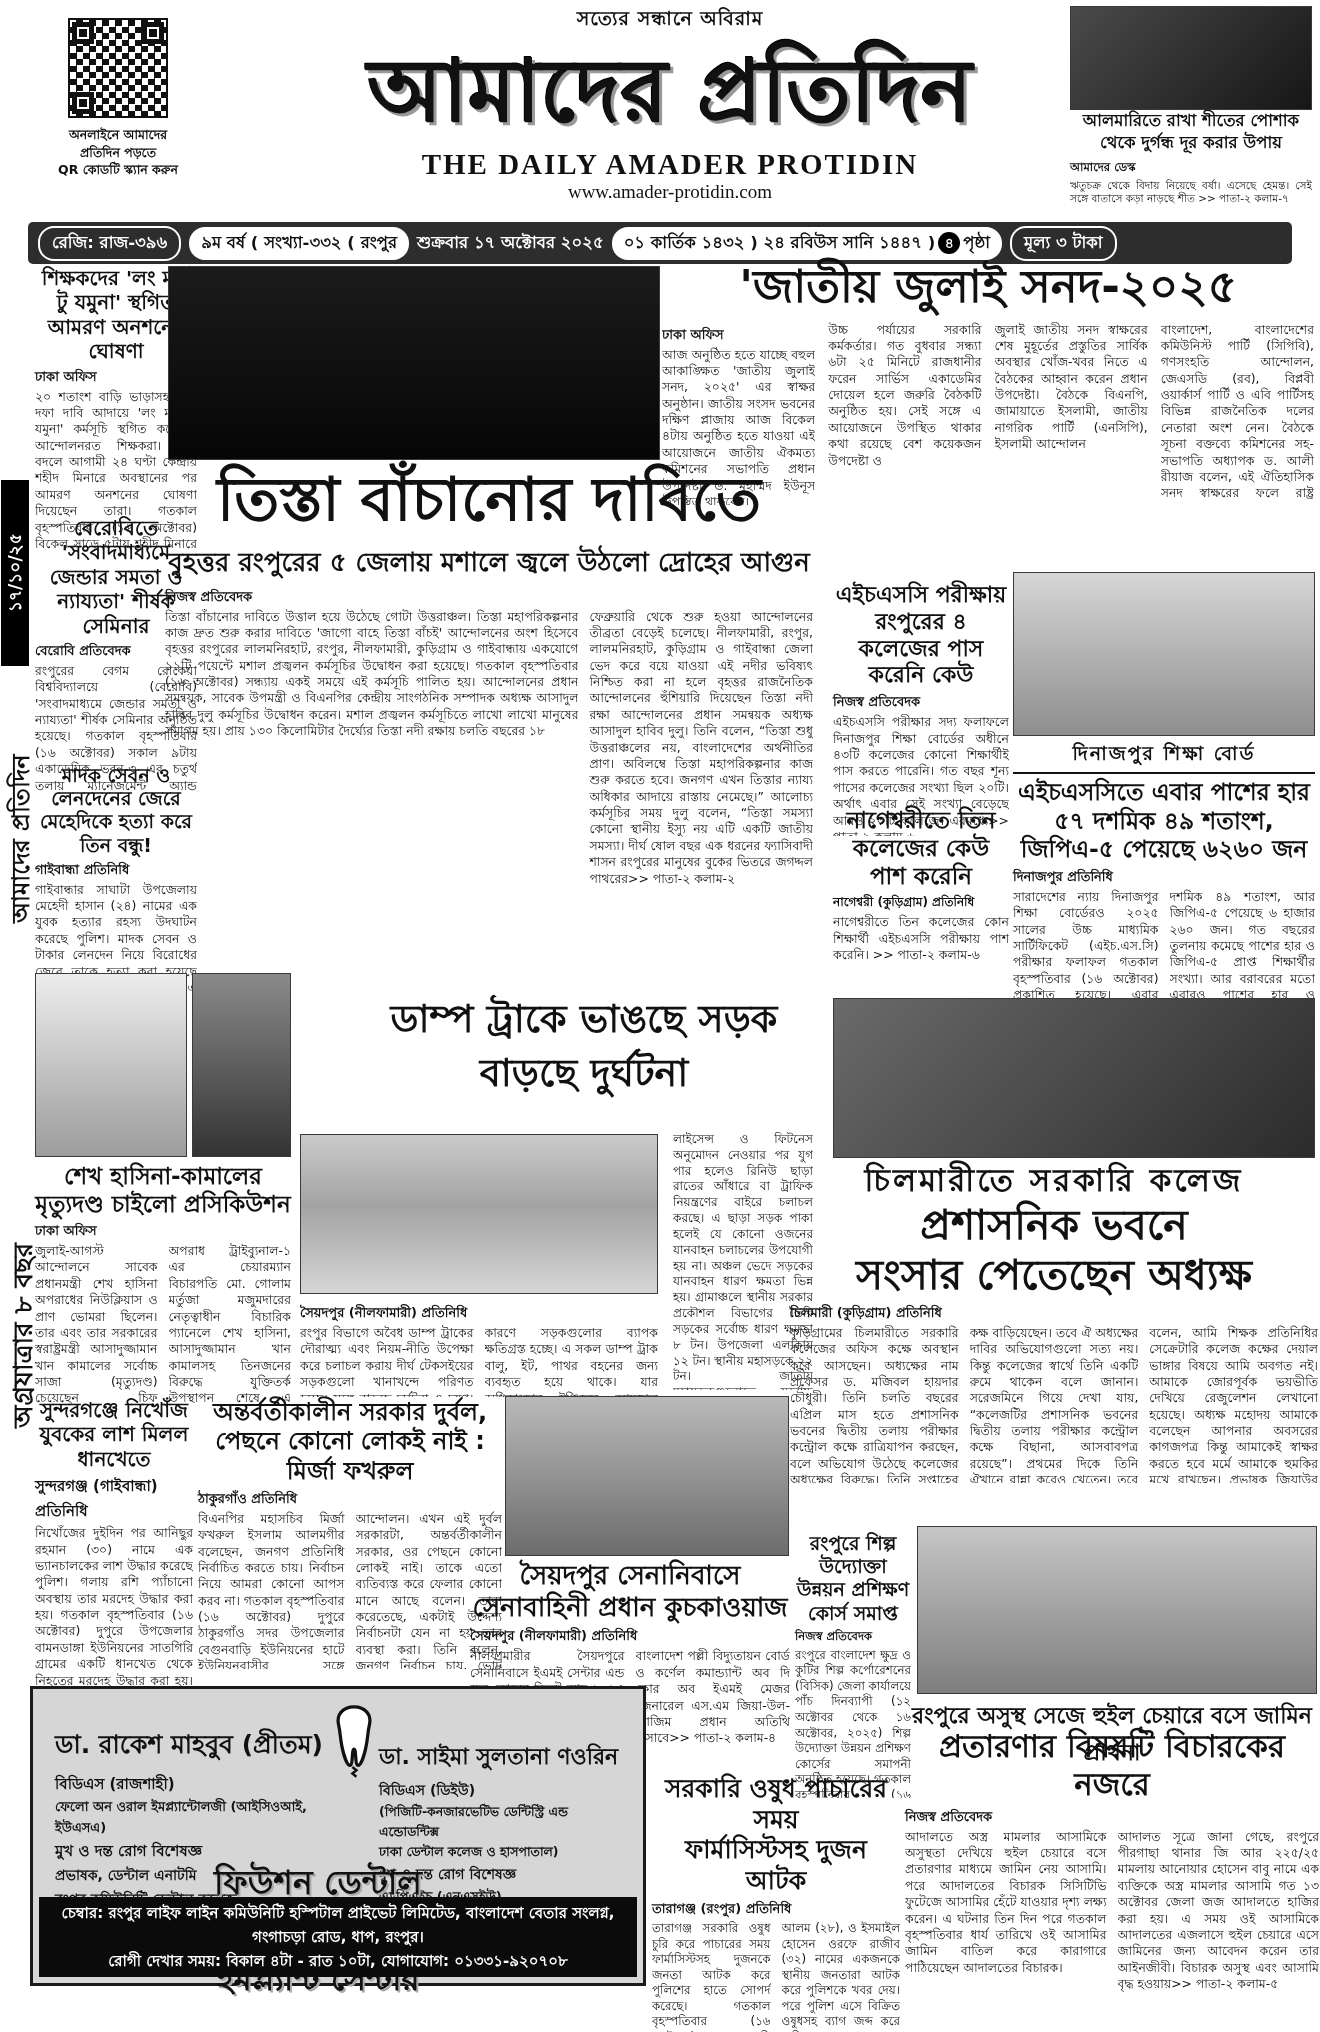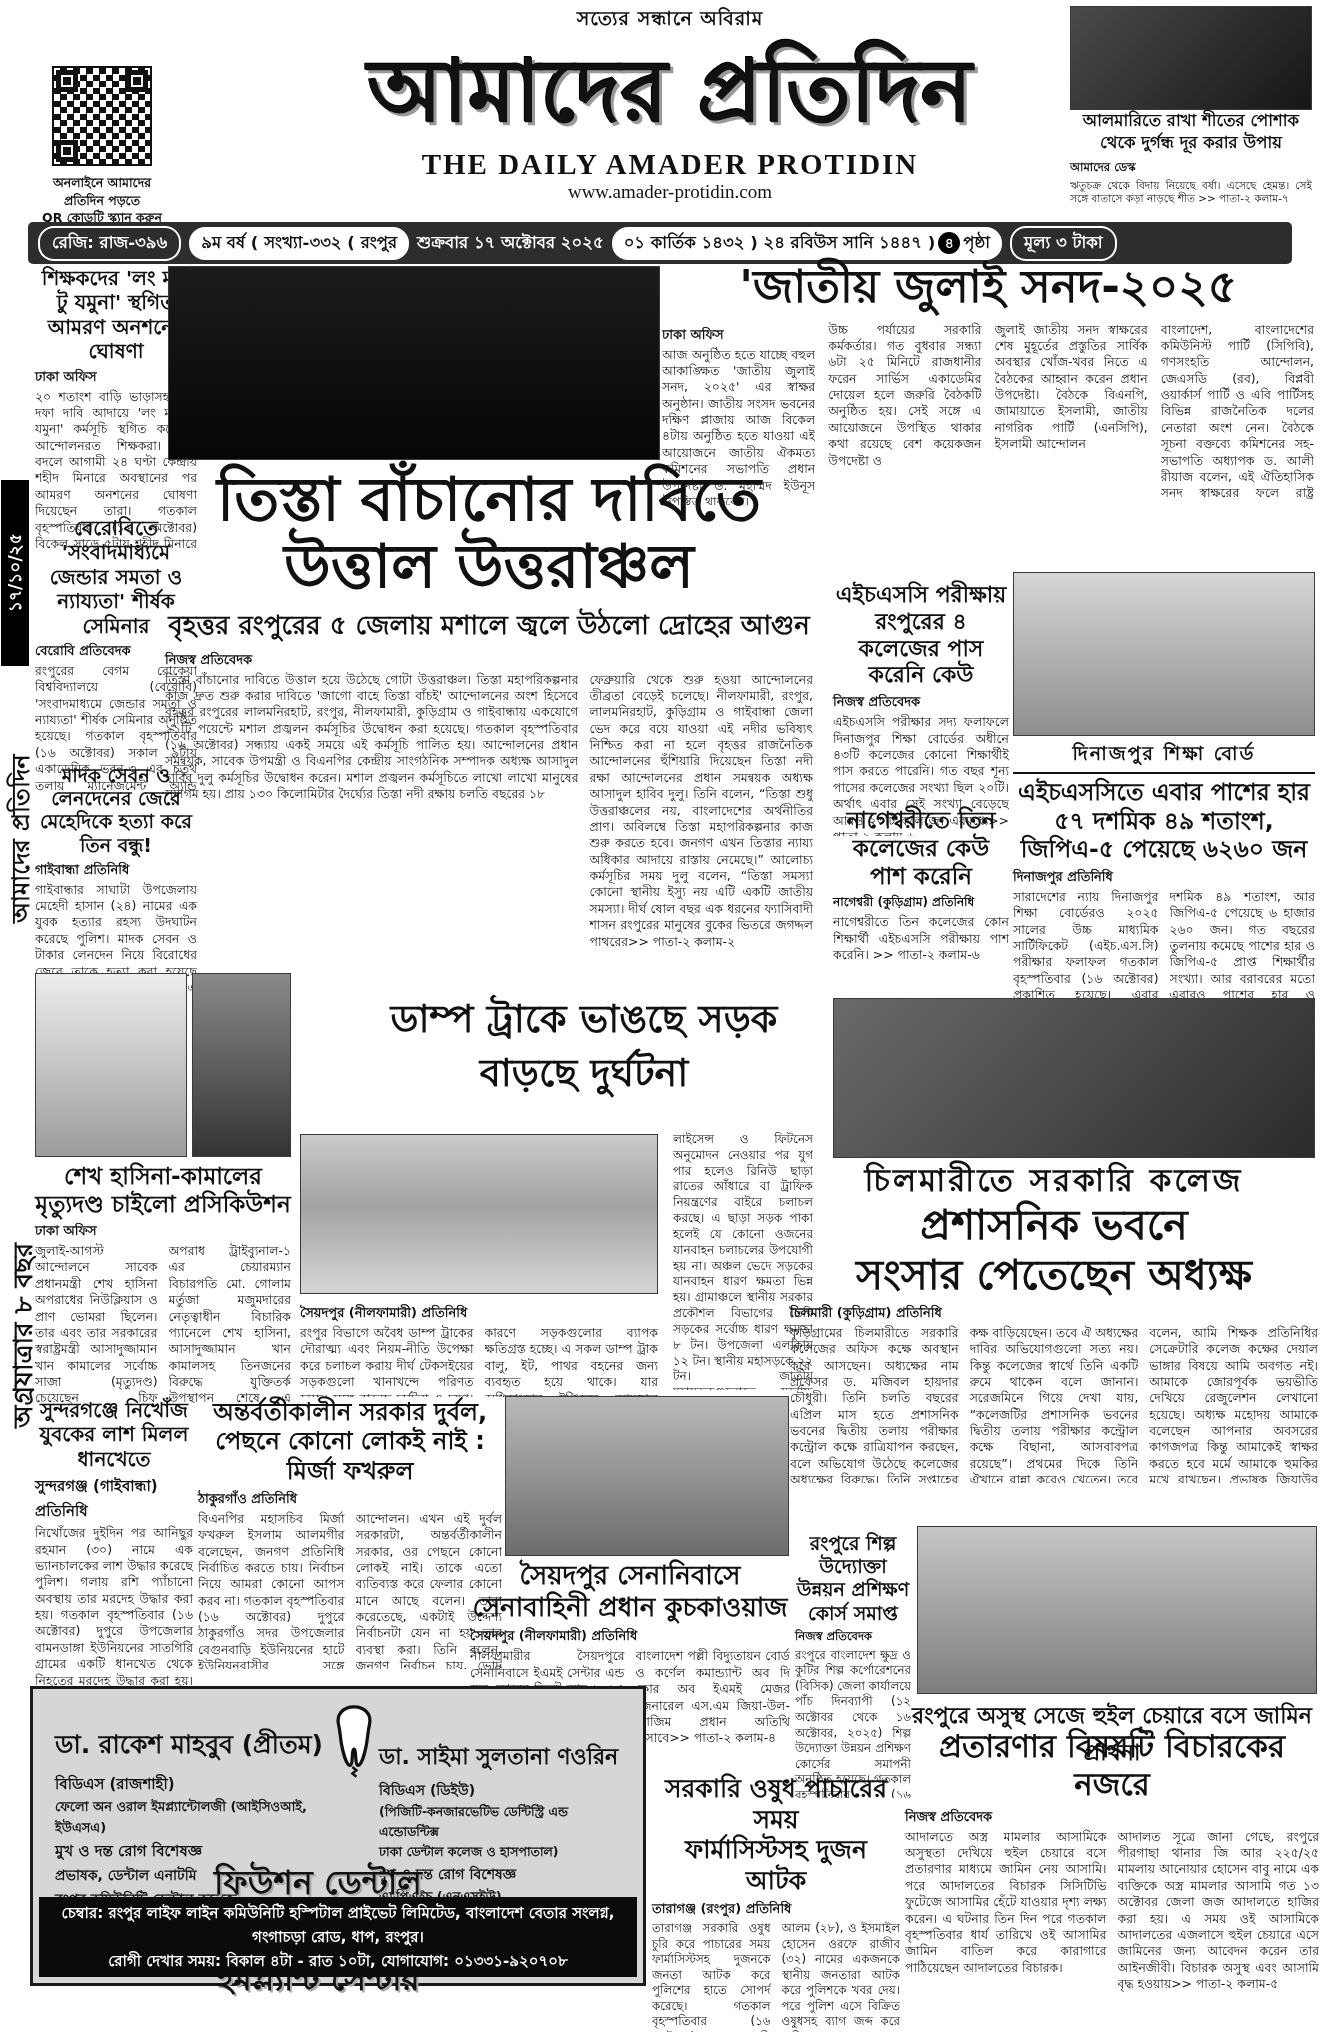--- a/index.html
+++ b/index.html
@@ -32,21 +32,21 @@
   .adbox{background:#d6d6d6;border:3px solid #1a1a1a;box-sizing:border-box;}
   .adline{font-weight:bold;}
   .adbar{position:absolute;left:6px;right:6px;bottom:6px;background:#0b0b0b;color:#fff;
     text-align:center;font-weight:bold;font-size:15px;line-height:1.6;padding:4px 2px;}
 </style>
 </head>
 <body>
 
 <div id="page">
 
-  <div class="abs" style="left:34px;top:18px;width:136px;margin-top:48px;">
+  <div class="abs" style="left:50px;top:18px;width:136px;">
     <div class="qr">
       <span class="finder" style="left:2px;top:2px;">
           <i></i>
         </span>
       <span class="finder" style="right:2px;top:2px;">
           <i></i>
         </span>
       <span class="finder" style="left:2px;bottom:2px;">
           <i></i>
         </span>
@@ -129,21 +129,20 @@
     radial-gradient(4px 4px at 45% 60%,#ddd,transparent),
     radial-gradient(3px 3px at 55% 30%,#fff,transparent),
     radial-gradient(4px 4px at 64% 50%,#eee,transparent),
     radial-gradient(3px 3px at 75% 22%,#fff,transparent),
     radial-gradient(4px 4px at 85% 48%,#ddd,transparent),
     radial-gradient(3px 3px at 92% 70%,#fff,transparent),
     radial-gradient(5px 5px at 40% 80%,#ccc,transparent);background-color:#0a0a0a;"></div>
 
   <div class="abs" style="left:165px;top:464px;width:648px;">
     <div class="h" style="font-size:60px;line-height:1.18;">তিস্তা বাঁচানোর দাবিতে</div>
-    <div class="h" style="font-size:60px;line-height:1.05;">উত্তাল উত্তরাঞ্চল</div>
     <div class="h" style="font-size:26px;margin-top:12px;">বৃহত্তর রংপুরের ৫ জেলায়  মশালে জ্বলে উঠলো দ্রোহের আগুন</div>
     <div class="byline" style="margin-top:8px;">নিজস্ব প্রতিবেদক</div>
     <div class="cols">
       <div class="body" style="flex:1.85;height:290px;">তিস্তা বাঁচানোর দাবিতে উত্তাল হয়ে উঠেছে গোটা উত্তরাঞ্চল। তিস্তা মহাপরিকল্পনার কাজ দ্রুত শুরু করার দাবিতে 'জাগো বাহে তিস্তা বাঁচই' আন্দোলনের অংশ হিসেবে বৃহত্তর রংপুরের লালমনিরহাট, রংপুর, নীলফামারী, কুড়িগ্রাম ও গাইবান্ধায় একযোগে ১১টি পয়েন্টে মশাল প্রজ্বলন কর্মসূচির উদ্বোধন করা হয়েছে। গতকাল বৃহস্পতিবার (১৬ অক্টোবর) সন্ধ্যায় একই সময়ে এই কর্মসূচি পালিত হয়। আন্দোলনের প্রধান সমন্বয়ক, সাবেক উপমন্ত্রী ও বিএনপির কেন্দ্রীয় সাংগঠনিক সম্পাদক অধ্যক্ষ আসাদুল হাবিব দুলু কর্মসূচির উদ্বোধন করেন। মশাল প্রজ্বলন কর্মসূচিতে লাখো লাখো মানুষের সমাগম হয়। প্রায় ১৩০ কিলোমিটার দৈর্ঘ্যের তিস্তা নদী রক্ষায় চলতি বছরের ১৮</div>
       <div class="body" style="flex:1;height:290px;">ফেব্রুয়ারি থেকে শুরু হওয়া আন্দোলনের তীব্রতা বেড়েই চলেছে। নীলফামারী, রংপুর, লালমনিরহাট, কুড়িগ্রাম ও গাইবান্ধা জেলা ভেদ করে বয়ে যাওয়া এই নদীর ভবিষ্যৎ নিশ্চিত করা না হলে বৃহত্তর রাজনৈতিক আন্দোলনের হুঁশিয়ারি দিয়েছেন তিস্তা নদী রক্ষা আন্দোলনের প্রধান সমন্বয়ক অধ্যক্ষ আসাদুল হাবিব দুলু। তিনি বলেন, “তিস্তা শুধু উত্তরাঞ্চলের নয়, বাংলাদেশের অর্থনীতির প্রাণ। অবিলম্বে তিস্তা মহাপরিকল্পনার কাজ শুরু করতে হবে। জনগণ এখন তিস্তার ন্যায্য অধিকার আদায়ে রাস্তায় নেমেছে।” আলোচ্য কর্মসূচির সময় দুলু বলেন, “তিস্তা সমস্যা কোনো স্থানীয় ইস্যু নয় এটি একটি জাতীয় সমস্যা। দীর্ঘ ষোল বছর এক ধরনের ফ্যাসিবাদী শাসন রংপুরের মানুষের বুকের ভিতরে জগদ্দল পাথরের&gt;&gt; পাতা-২ কলাম-২</div>
     </div>
   </div>
 
   <div class="abs" style="left:662px;top:262px;width:652px;">
     <div class="h" style="font-size:45px;line-height:1.1;">'জাতীয় জুলাই সনদ-২০২৫</div>

